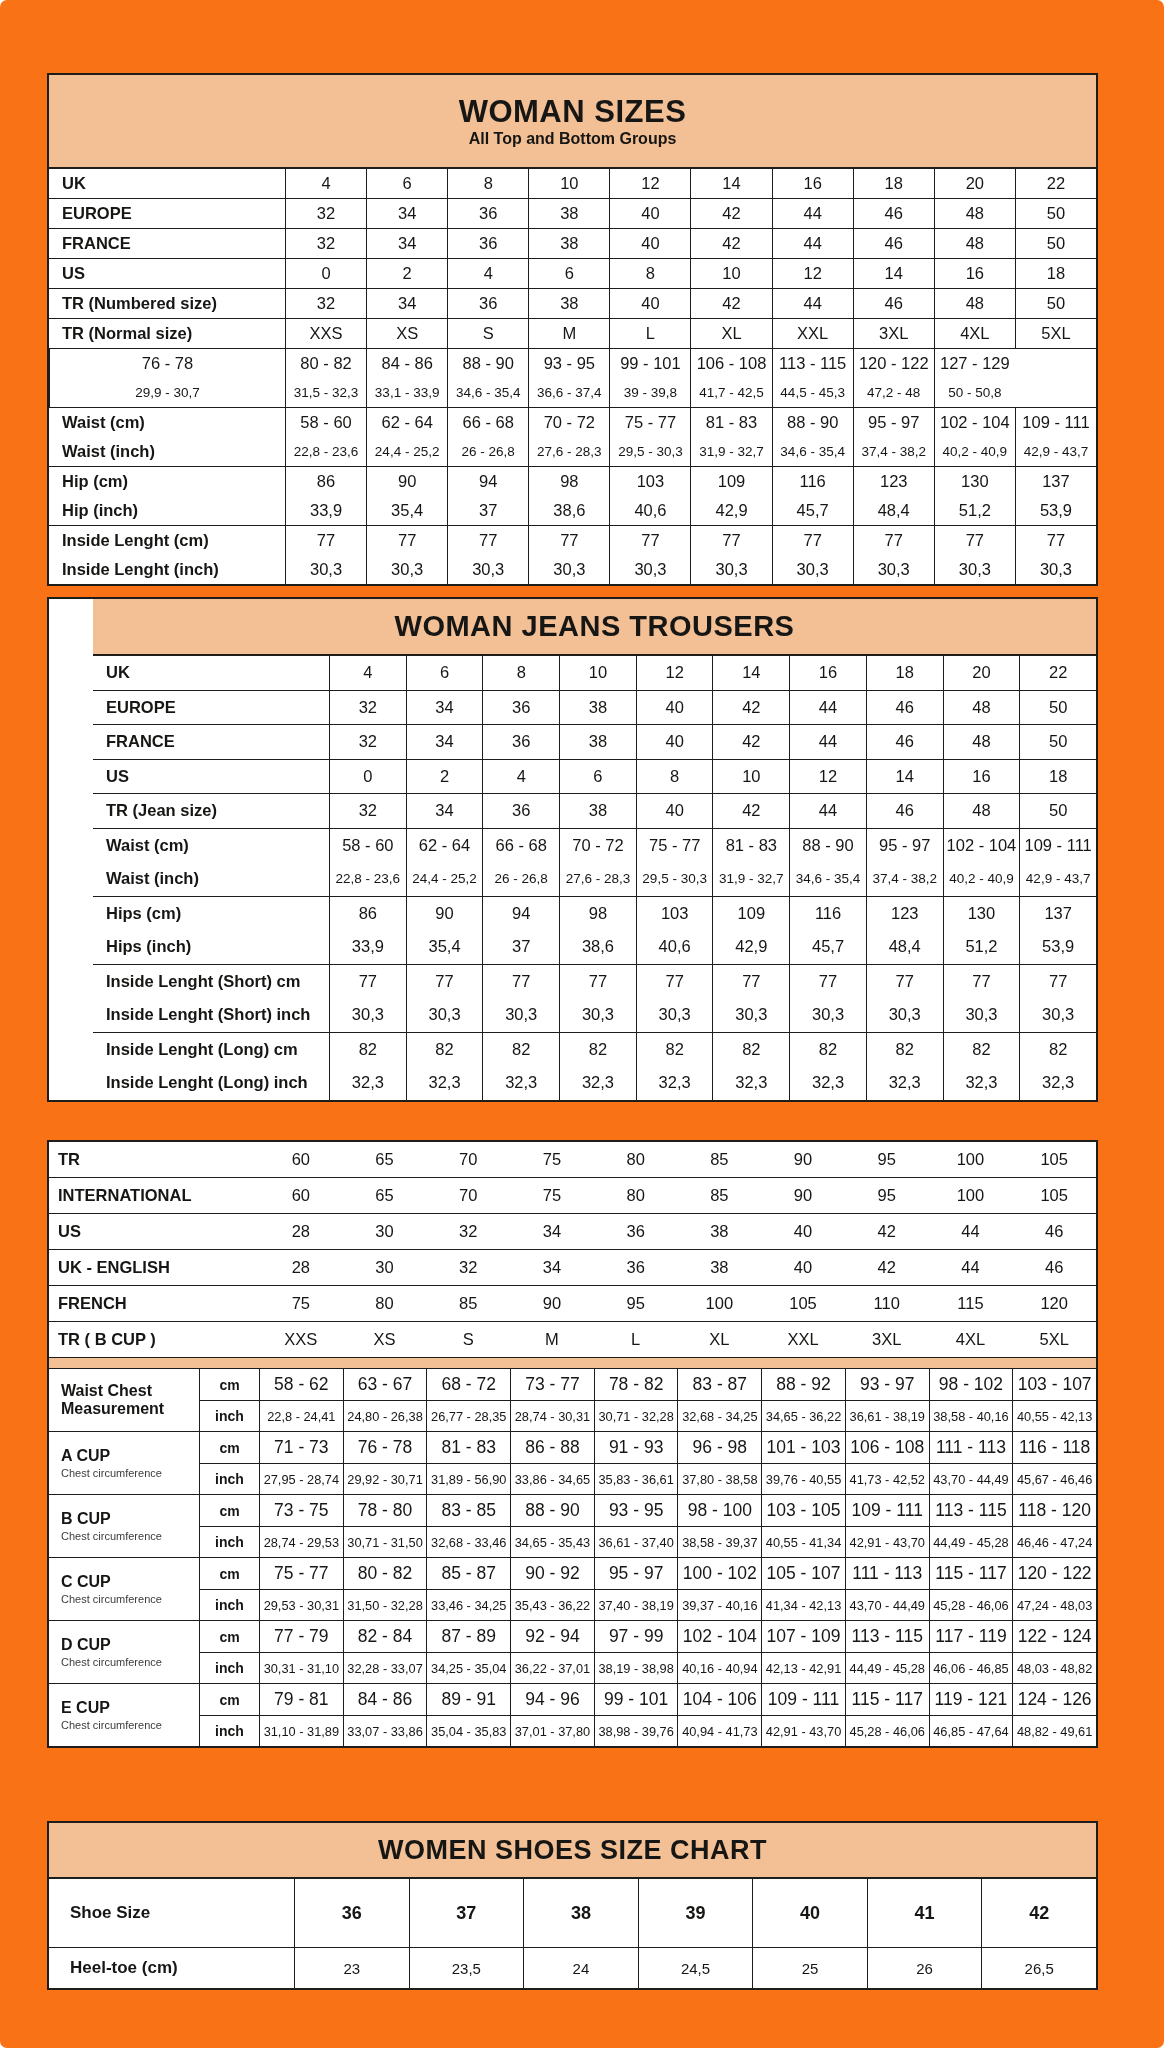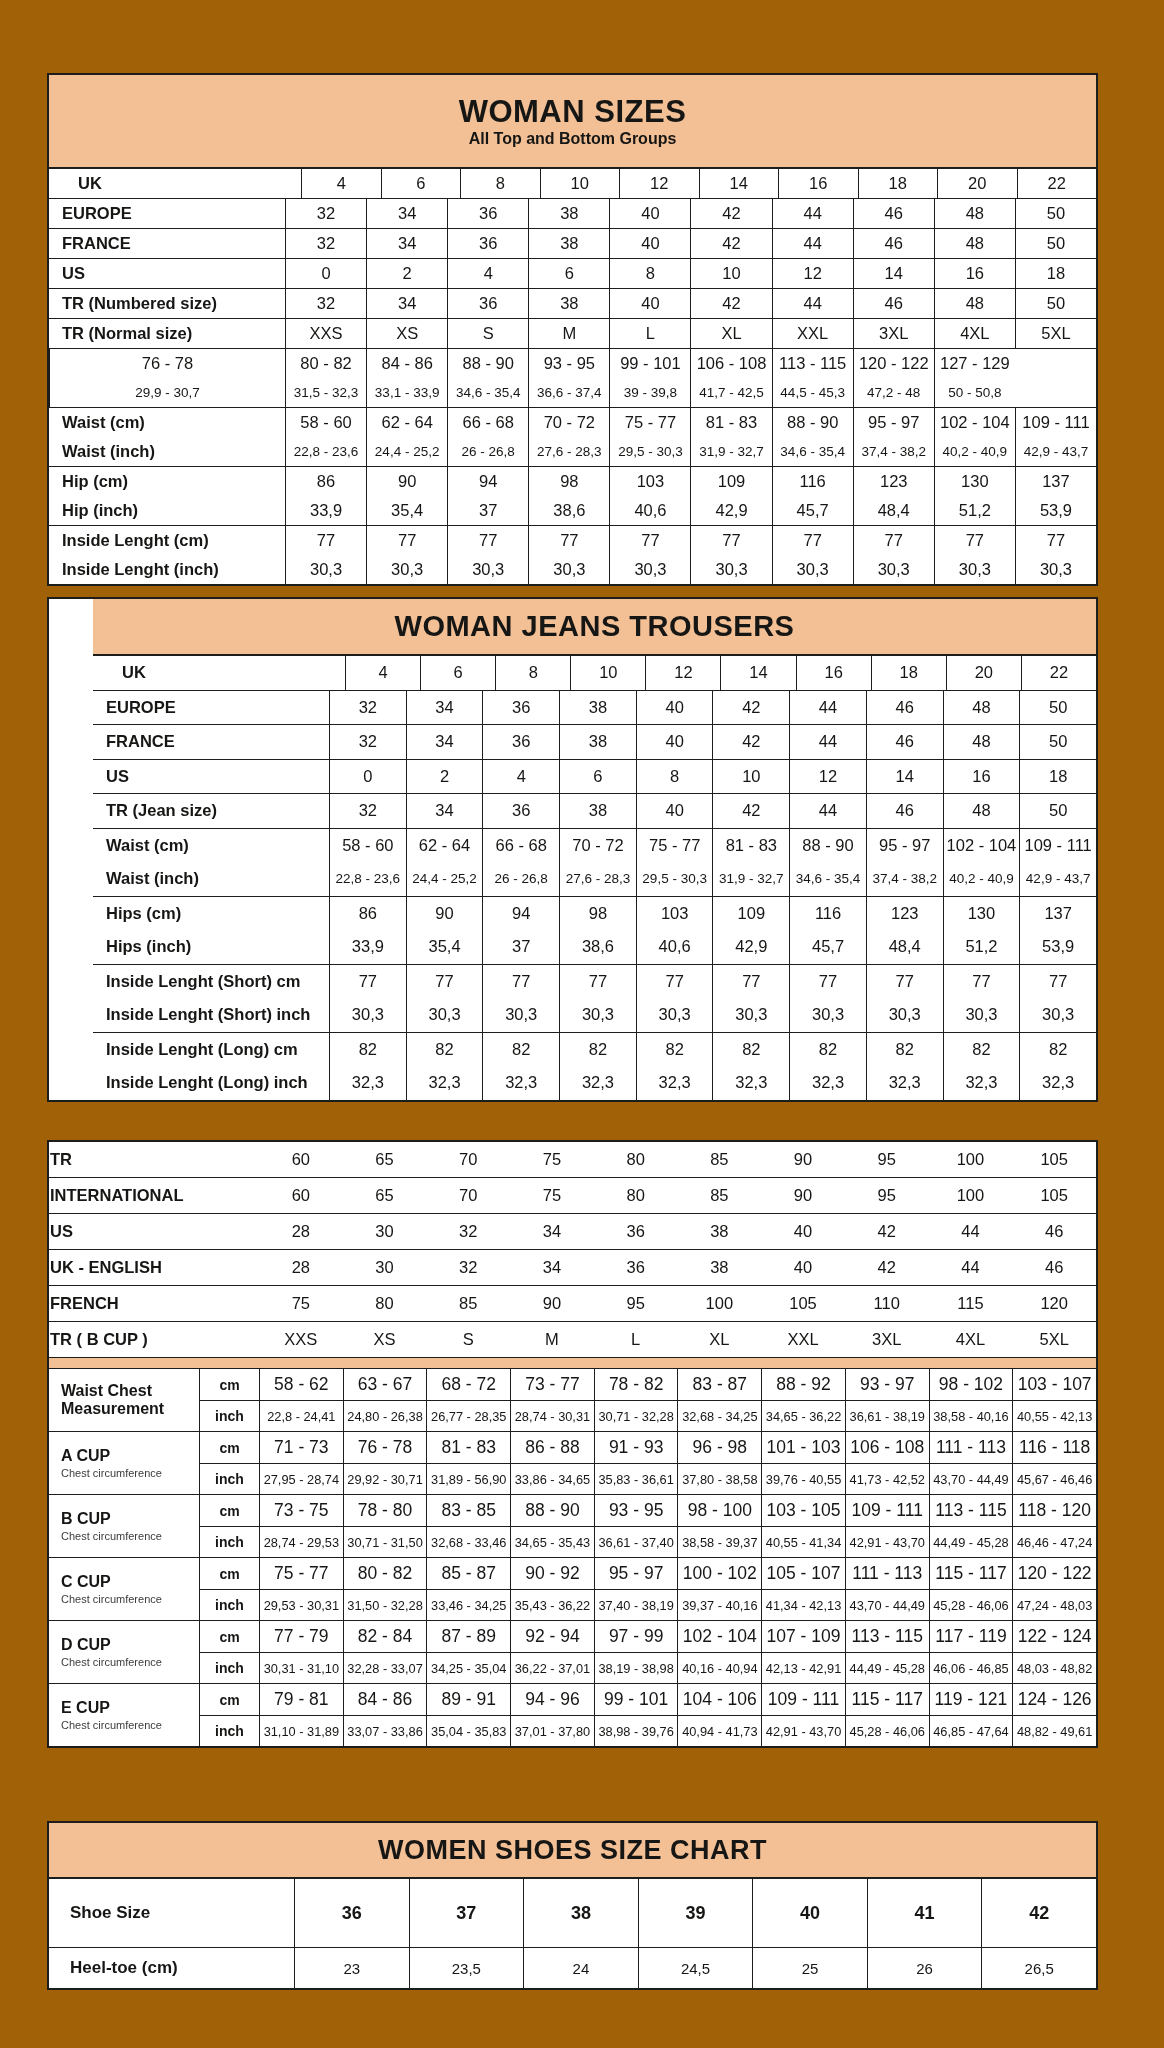--- a/index.html
+++ b/index.html
@@ -2,42 +2,43 @@
 <html><head>
 <meta charset="utf-8">
 <style>
   :root{
     --peach:#f3bf95;
     --bd:#1d1d1b;
     --txt:#161614;
   }
   html,body{margin:0;padding:0;background:#ffffff;}
   .sheet{
-    position:relative;width:1164px;height:2048px;background:#a16207;
+    position:relative;width:1164px;height:2048px;background:#f97316;
     font-family:"Liberation Sans", sans-serif;color:var(--txt);
     overflow:hidden;
+    border-radius:7px;
   }
   .tbl{position:absolute;left:47px;width:1051px;border:2px solid var(--bd);background:#fff;box-sizing:border-box;}
   .hd{background:var(--peach);border-bottom:2px solid var(--bd);display:flex;flex-direction:column;justify-content:center;align-items:center;box-sizing:border-box;}
   .hd-title{font-weight:bold;letter-spacing:.5px;}
   .hd-sub{font-weight:bold;}
   
   .grp{display:grid;grid-template-columns:236px repeat(10,1fr);border-top:1.5px solid var(--bd);}
-  .grp:first-of-type{border-top:none;margin-left:16px;}
+  .grp:first-of-type{border-top:none;}
   .grp .cell{border-left:1.5px solid var(--bd);display:flex;flex-direction:column;justify-content:center;box-sizing:border-box;}
   .grp .cell.lab{border-left:none;align-items:flex-start;padding-left:13px;}
   .labline{font-weight:bold;font-size:16.5px;display:flex;align-items:center;height:var(--rh);white-space:nowrap;}
   .valline{font-size:16.5px;display:flex;align-items:center;justify-content:center;height:var(--rh);}
   .valline.sm{font-size:13.5px;}
   .t1{--rh:29px;}
   .t2{--rh:33.5px;}
   
   .flat{display:grid;grid-template-columns:210px repeat(10,1fr);border-top:1.5px solid var(--bd);height:35px;}
   .flat:first-of-type{border-top:none;}
-  .flat .flab{font-weight:bold;font-size:16.5px;display:flex;align-items:center;padding-left:1px;white-space:nowrap;}
+  .flat .flab{font-weight:bold;font-size:16.5px;display:flex;align-items:center;padding-left:9px;white-space:nowrap;}
   .flat .fval{font-size:16.5px;display:flex;align-items:center;justify-content:center;}
   .strip{height:12px;background:var(--peach);border-top:1.5px solid var(--bd);border-bottom:1.5px solid var(--bd);box-sizing:border-box;}
   
   .cupg{display:grid;grid-template-columns:150px 60px repeat(10,1fr);grid-template-rows:31px 31px;border-top:1.5px solid var(--bd);}
   .cupg:first-of-type{border-top:none;}
   .cupg .c{border-left:1.5px solid var(--bd);display:flex;align-items:center;justify-content:center;box-sizing:border-box;}
   .cupg .r2{border-top:1px solid var(--bd);}
   .cupg .cuplab{grid-row:1 / 3;grid-column:1;border-left:none;display:flex;flex-direction:column;justify-content:center;align-items:flex-start;padding-left:12px;box-sizing:border-box;}
   .cuplab .main{font-weight:bold;font-size:16px;line-height:1.15;}
   .cuplab .sub{font-size:11px;color:#3c3c3a;margin-top:1px;}

